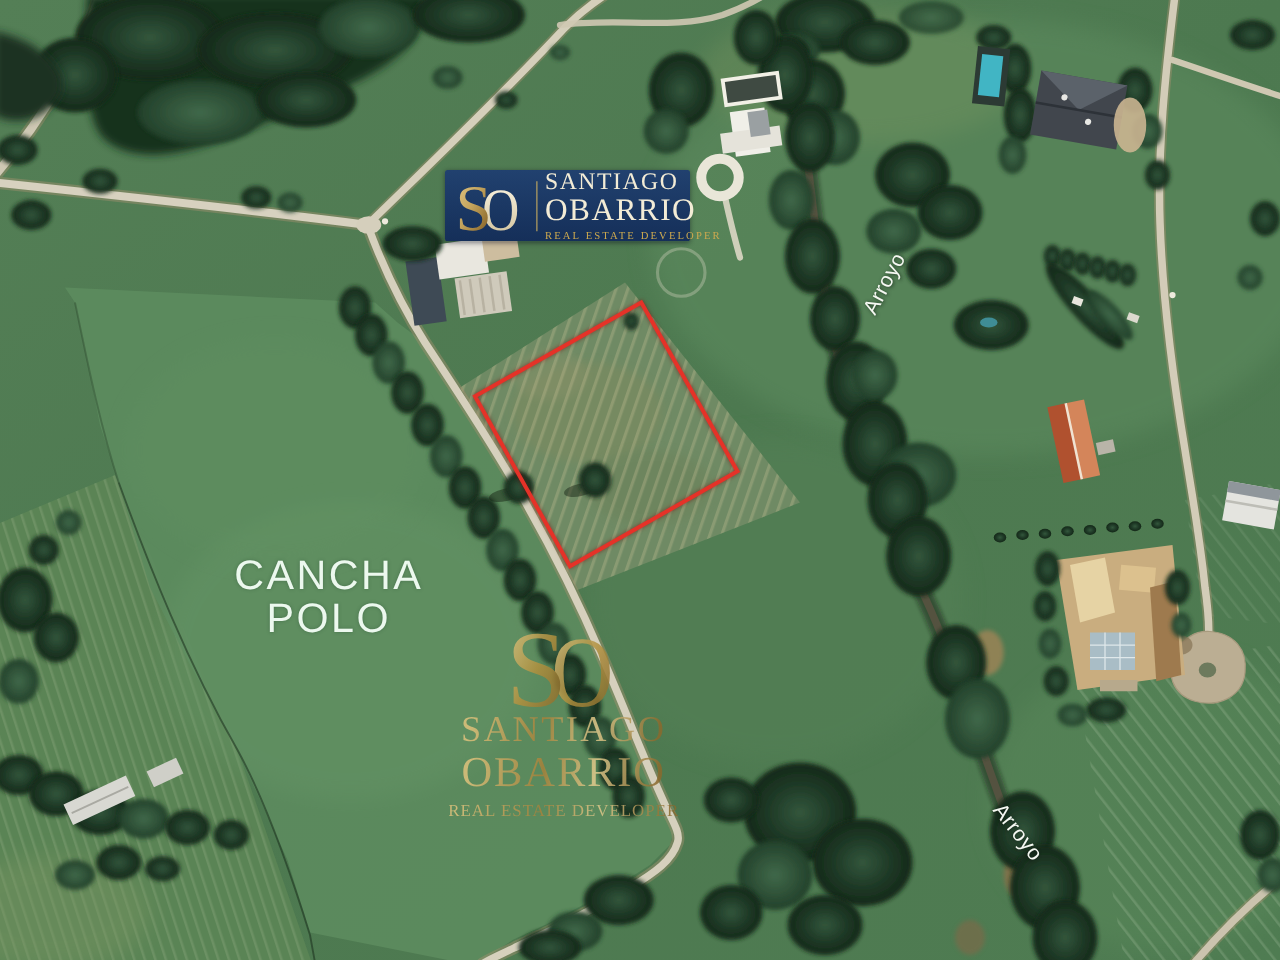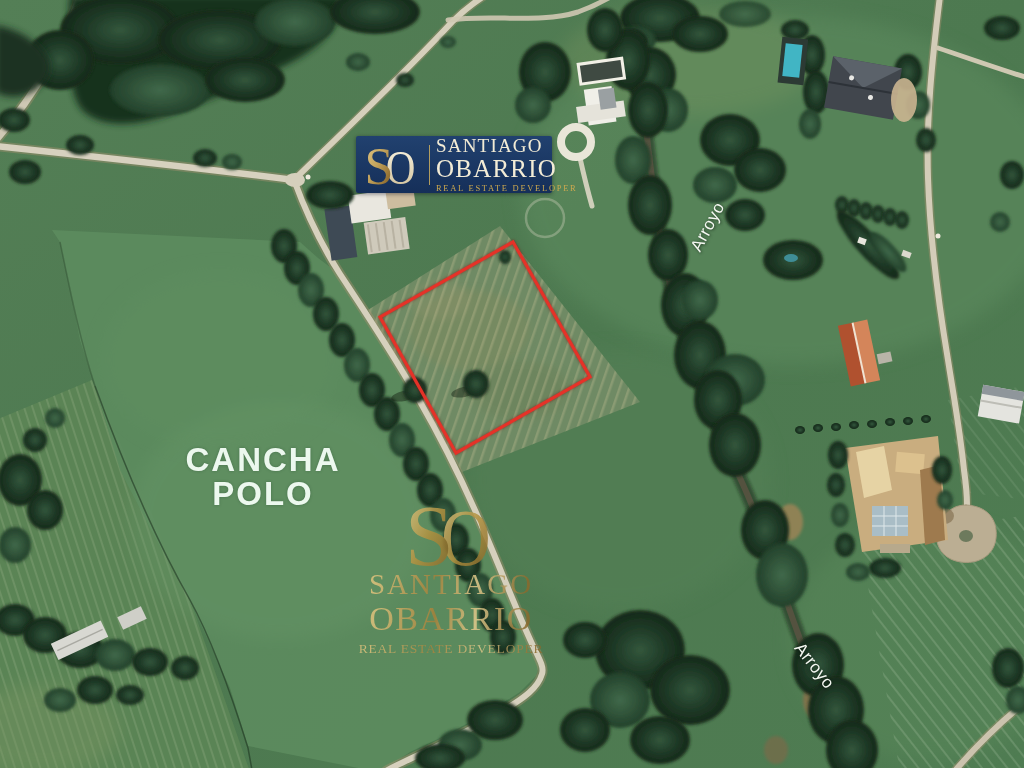--- a/index.html
+++ b/index.html
@@ -35,21 +35,21 @@
   .watermark .wname1{font-family:"Liberation Serif",serif;font-size:29px;letter-spacing:2px;
                      line-height:1;}
   .watermark .wname2{font-family:"Liberation Serif",serif;font-size:34px;letter-spacing:1.5px;
                      line-height:1;margin-top:3px;}
   .watermark .wtag{font-family:"Liberation Serif",serif;font-size:13.5px;letter-spacing:.8px;
                    line-height:1;margin-top:6px;white-space:nowrap;}
 
   
   .polo-label{position:absolute;left:263px;top:477px;transform:translate(-50%,-50%);
               text-align:center;color:#ecf8ee;font-size:33px;letter-spacing:2px;
-              line-height:1.02;text-shadow:0 0 3px rgba(30,60,40,.35);font-weight:bold;}
+              line-height:1.02;text-shadow:0 0 3px rgba(30,60,40,.35);}
   .stream-label{position:absolute;color:#f5f8f2;font-size:17px;letter-spacing:.5px;
                 text-shadow:0 1px 3px rgba(10,20,12,.75);}
   .stream-upper{left:708px;top:227px;transform:translate(-50%,-50%) rotate(-62deg);}
   .stream-lower{left:814px;top:666px;transform:translate(-50%,-50%) rotate(52deg);}
 </style>
 </head>
 <body>
 
 <div class="viewport">
 

